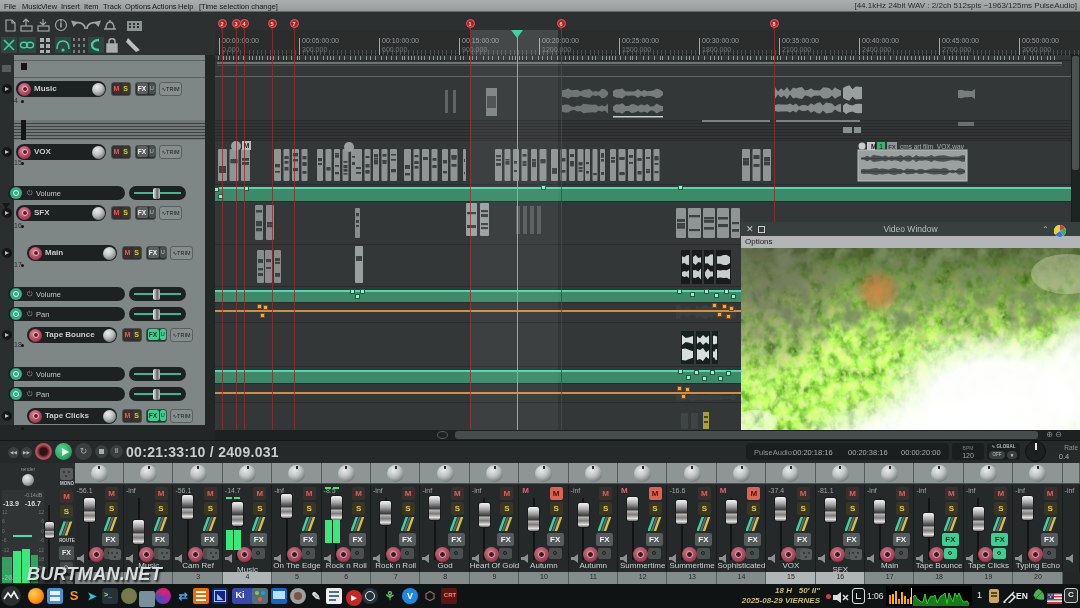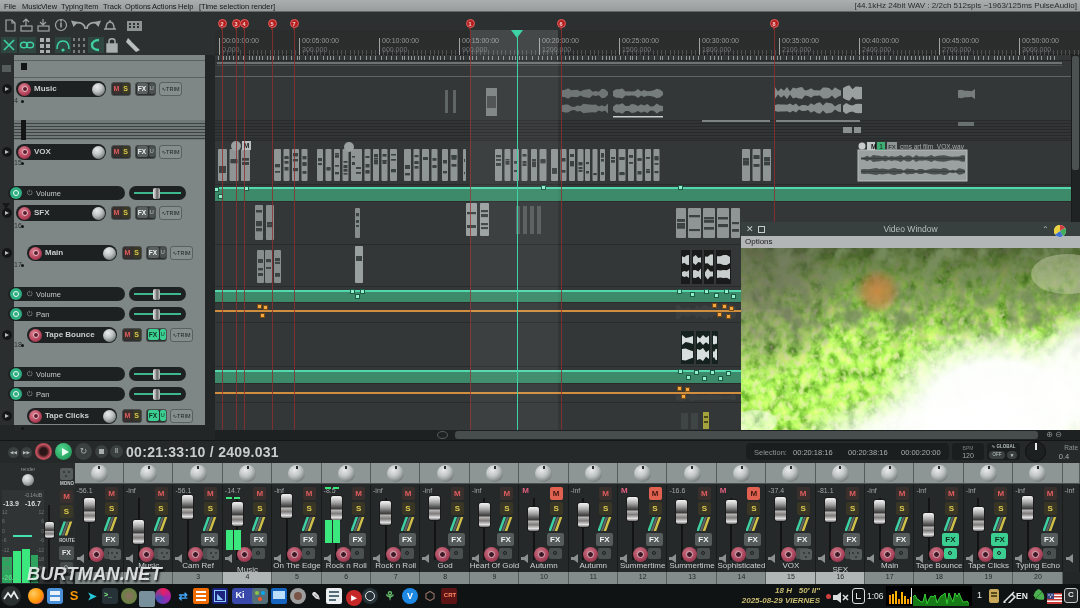--- a/index.html
+++ b/index.html
@@ -5,27 +5,27 @@
 div{position:absolute;box-sizing:border-box;}
 .t{white-space:nowrap;}
 .knob{border-radius:50%;background:radial-gradient(circle at 38% 30%,#e9ebeb,#c2c6c6 38%,#949a9a 62%,#646a6a 85%,#525757);}
 .fknob{border-radius:3px;background:linear-gradient(180deg,#f2f2f2 0%,#d5d5d5 12%,#a2a2a2 28%,#5d5d5d 44%,#3f3f3f 52%,#b5b2b2 60%,#7d7a7a 74%,#e2e1e1 90%,#6a6a6a 100%);border:1px solid #1a1a1a;}
 .mbtn{border-radius:2px;font-weight:bold;text-align:center;}
 </style></head><body>
 <div style="left:0px;top:0px;width:1080px;height:12px;background:linear-gradient(#aaaeae,#989c9c);border-bottom:1px solid #636767;"></div>
 <div class="t" style="left:4px;top:1.5px;font-size:7.5px;color:#161818;">File</div>
 <div class="t" style="left:22px;top:1.5px;font-size:7.5px;color:#161818;">Music</div>
 <div class="t" style="left:41px;top:1.5px;font-size:7.5px;color:#161818;">View</div>
-<div class="t" style="left:61px;top:1.5px;font-size:7.5px;color:#161818;">Typing</div>
+<div class="t" style="left:61px;top:1.5px;font-size:7.5px;color:#161818;">Insert</div>
 <div class="t" style="left:84px;top:1.5px;font-size:7.5px;color:#161818;">Item</div>
 <div class="t" style="left:103px;top:1.5px;font-size:7.5px;color:#161818;">Track</div>
 <div class="t" style="left:125px;top:1.5px;font-size:7.5px;color:#161818;">Options</div>
 <div class="t" style="left:152px;top:1.5px;font-size:7.5px;color:#161818;">Actions</div>
 <div class="t" style="left:178px;top:1.5px;font-size:7.5px;color:#161818;">Help</div>
-<div class="t" style="left:199px;top:1.5px;font-size:7.5px;color:#161818;">[Time selection render]</div>
+<div class="t" style="left:199px;top:1.5px;font-size:7.5px;color:#161818;">[Time selection change]</div>
 <div class="t" style="left:Nonepx;top:1px;right:3px;font-size:8px;color:#2a2c2c;">[44.1kHz 24bit WAV : 2/2ch 512spls ~1963/125ms PulseAudio]</div>
 <div style="left:0px;top:12px;width:1080px;height:18px;background:#2d3030;"></div>
 <div style="left:0px;top:30px;width:215px;height:25px;background:#2d3030;"></div>
 <div style="left:0px;top:13px;width:215px;height:42px;">
 <svg width="215" height="42" viewBox="0 0 215 42">
 <g stroke="#9fa5a5" stroke-width="1.2" fill="none">
  <path d="M6 7h6l3 3v8h-9z"></path>
         <path d="M12 7v3h3"></path>
  <rect x="21" y="13" width="11" height="5"></rect>
         <path d="M26 13v-6 M23 9l3-3 3 3"></path>
@@ -1081,21 +1081,21 @@
 <div style="left:21px;top:447px;width:11px;height:11px;border-radius:50%;background:#3a3f3f;color:#b5bbbb;font-size:4.5px;text-align:center;line-height:11px;z-index:9;">▶▶</div>
 <div style="left:35px;top:443px;width:17px;height:17px;border-radius:50%;background:radial-gradient(circle,#2a1517 30%,#c4505c 58%,#7e3038);z-index:9;"></div>
 <div style="left:55px;top:443px;width:17px;height:17px;border-radius:50%;background:radial-gradient(circle at 40% 35%,#4fd68f,#28a05f 70%,#17693c);z-index:9;"></div>
 <div style="left:61.5px;top:447.5px;width:0px;height:0px;border-left:7px solid #eafaf0;border-top:4px solid transparent;border-bottom:4px solid transparent;z-index:10;"></div>
 <div style="left:75px;top:443px;width:17px;height:17px;border-radius:50%;background:#3a3f3f;color:#a8aeae;font-size:9px;text-align:center;line-height:16px;z-index:9;">↻</div>
 <div style="left:95px;top:445px;width:13px;height:13px;border-radius:50%;background:#3a3f3f;z-index:9;"></div>
 <div style="left:99px;top:449px;width:5px;height:5px;background:#a8aeae;z-index:10;"></div>
 <div style="left:110px;top:445px;width:13px;height:13px;border-radius:50%;background:#3a3f3f;color:#a8aeae;font-size:7px;font-weight:bold;text-align:center;line-height:12px;z-index:9;">‖</div>
 <div style="left:126px;top:444px;width:300px;height:16px;font-size:14px;font-weight:bold;color:#c9cdcd;letter-spacing:0.3px;z-index:9;">00:21:33:10 / 2409.031</div>
 <div style="left:746px;top:443px;width:203px;height:17px;background:#1b1e1e;border-radius:4px;z-index:9;"></div>
-<div style="left:754px;top:448px;width:45px;height:9px;font-size:7.5px;color:#8f9595;z-index:10;">Selection:</div>
+<div style="left:754px;top:448px;width:45px;height:9px;font-size:7.5px;color:#8f9595;z-index:10;">PulseAudio:</div>
 <div style="left:793px;top:448px;width:50px;height:9px;font-size:7.5px;color:#a8aeae;z-index:10;">00:20:18:16</div>
 <div style="left:848px;top:448px;width:50px;height:9px;font-size:7.5px;color:#a8aeae;z-index:10;">00:20:38:16</div>
 <div style="left:901px;top:448px;width:50px;height:9px;font-size:7.5px;color:#a8aeae;z-index:10;">00:00:20:00</div>
 <div style="left:952px;top:443px;width:32px;height:17px;background:#1b1e1e;border-radius:3px;z-index:9;"></div>
 <div style="left:952px;top:445px;width:32px;height:6px;font-size:5px;color:#777d7d;text-align:center;z-index:10;">BPM</div>
 <div style="left:952px;top:452px;width:32px;height:8px;font-size:7px;color:#a0a6a6;text-align:center;z-index:10;">120</div>
 <div style="left:987px;top:443px;width:33px;height:17px;background:#1b1e1e;border-radius:3px;z-index:9;"></div>
 <div style="left:987px;top:444px;width:33px;height:6px;font-size:4.5px;color:#b5bbbb;text-align:center;font-weight:bold;z-index:10;">∿ GLOBAL</div>
 <div style="left:989px;top:451px;width:16px;height:8px;background:#3a3f3f;border-radius:4px;font-size:4.5px;color:#c3c9c9;text-align:center;line-height:8px;z-index:10;">OFF</div>
 <div style="left:1007px;top:451px;width:10px;height:8px;background:#3a3f3f;border-radius:4px;color:#c3c9c9;font-size:5px;text-align:center;line-height:8px;z-index:10;">▼</div>

